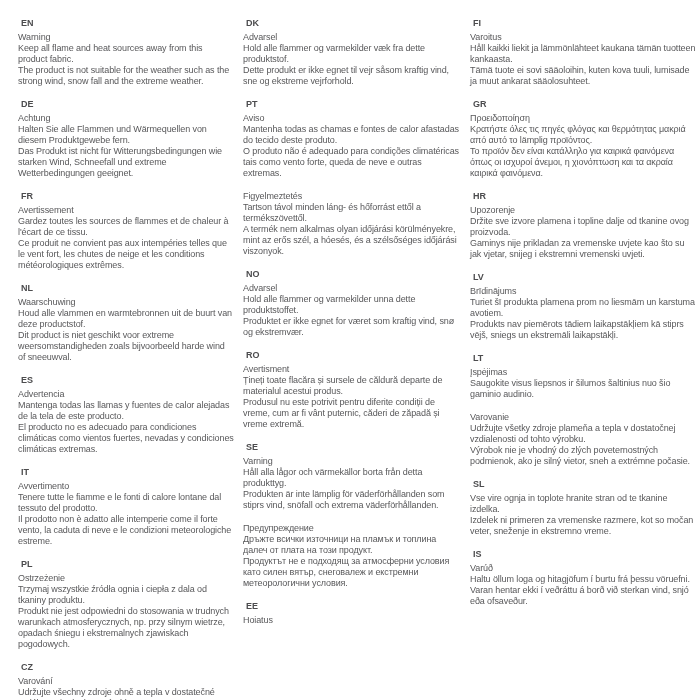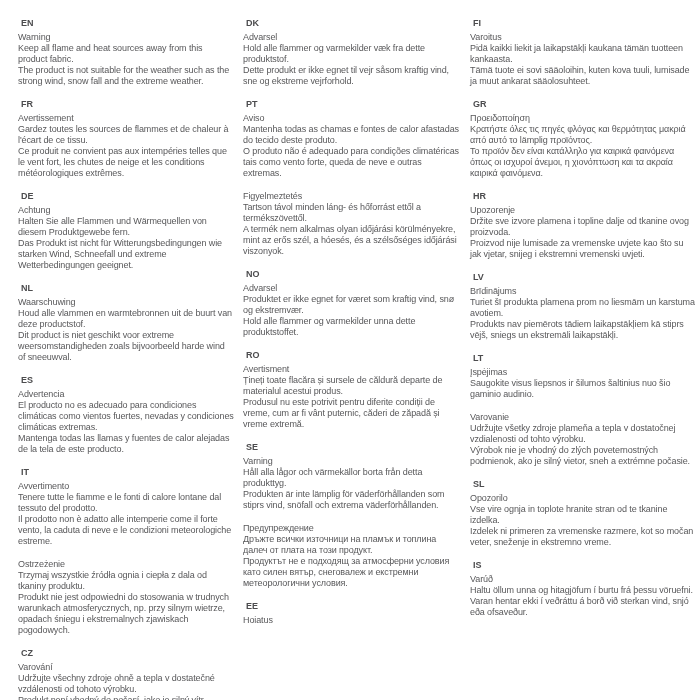--- a/index.html
+++ b/index.html
@@ -46,65 +46,66 @@
   <section class="block">
     <h2 class="code">EN</h2>
     <p class="title">Warning</p>
     <div class="paras">
           <p class="para">Keep all flame and heat sources away from this product fabric.</p>
           <p class="para">The product is not suitable for the weather such as the strong wind, snow fall and the extreme weather.</p>
         </div>
   </section>
 
   <section class="block">
+    <h2 class="code">DE</h2>
+    <p class="title">Achtung</p>
+    <div class="paras">
+          <p class="para">Halten Sie alle Flammen und Wärmequellen von diesem Produktgewebe fern.</p>
+          <p class="para">Das Produkt ist nicht für Witterungsbedingungen wie starken Wind, Schneefall und extreme Wetterbedingungen geeignet.</p>
+        </div>
+  </section>
+
+  <section class="block">
     <h2 class="code">FR</h2>
     <p class="title">Avertissement</p>
     <div class="paras">
           <p class="para">Gardez toutes les sources de flammes et de chaleur à l'écart de ce tissu.</p>
           <p class="para">Ce produit ne convient pas aux intempéries telles que le vent fort, les chutes de neige et les conditions météorologiques extrêmes.</p>
         </div>
   </section>
 
   <section class="block">
-    <h2 class="code">DE</h2>
-    <p class="title">Achtung</p>
-    <div class="paras">
-          <p class="para">Halten Sie alle Flammen und Wärmequellen von diesem Produktgewebe fern.</p>
-          <p class="para">Das Produkt ist nicht für Witterungsbedingungen wie starken Wind, Schneefall und extreme Wetterbedingungen geeignet.</p>
-        </div>
-  </section>
-
-  <section class="block">
     <h2 class="code">NL</h2>
     <p class="title">Waarschuwing</p>
     <div class="paras">
           <p class="para">Houd alle vlammen en warmtebronnen uit de buurt van deze productstof.</p>
           <p class="para">Dit product is niet geschikt voor extreme weersomstandigheden zoals bijvoorbeeld harde wind of sneeuwval.</p>
         </div>
   </section>
 
   <section class="block">
     <h2 class="code">ES</h2>
     <p class="title">Advertencia</p>
     <div class="paras">
+          <p class="para">Mantenga todas las llamas y fuentes de calor alejadas de la tela de este producto.</p>
           <p class="para">El producto no es adecuado para condiciones climáticas como vientos fuertes, nevadas y condiciones climáticas extremas.</p>
-          <p class="para">Mantenga todas las llamas y fuentes de calor alejadas de la tela de este producto.</p>
         </div>
   </section>
 
   <section class="block">
     <h2 class="code">IT</h2>
     <p class="title">Avvertimento</p>
     <div class="paras">
           <p class="para">Tenere tutte le fiamme e le fonti di calore lontane dal tessuto del prodotto.</p>
           <p class="para">Il prodotto non è adatto alle intemperie come il forte vento, la caduta di neve e le condizioni meteorologiche estreme.</p>
         </div>
   </section>
 
   <section class="block">
+    <h2 class="code">PL</h2>
     <p class="title">Ostrzeżenie</p>
     <div class="paras">
           <p class="para">Trzymaj wszystkie źródła ognia i ciepła z dala od tkaniny produktu.</p>
           <p class="para">Produkt nie jest odpowiedni do stosowania w trudnych warunkach atmosferycznych, np. przy silnym wietrze, opadach śniegu i ekstremalnych zjawiskach pogodowych.</p>
         </div>
   </section>
 
   <section class="block">
     <h2 class="code">CZ</h2>
     <p class="title">Varování</p>
@@ -138,22 +139,22 @@
     <div class="paras">
           <p class="para">Tartson távol minden láng- és hőforrást ettől a termékszövettől.</p>
           <p class="para">A termék nem alkalmas olyan időjárási körülményekre, mint az erős szél, a hóesés, és a szélsőséges időjárási viszonyok.</p>
         </div>
   </section>
 
   <section class="block">
     <h2 class="code">NO</h2>
     <p class="title">Advarsel</p>
     <div class="paras">
+          <p class="para">Hold alle flammer og varmekilder unna dette produktstoffet.</p>
           <p class="para">Produktet er ikke egnet for været som kraftig vind, snø og ekstremvær.</p>
-          <p class="para">Hold alle flammer og varmekilder unna dette produktstoffet.</p>
         </div>
   </section>
 
   <section class="block">
     <h2 class="code">RO</h2>
     <p class="title">Avertisment</p>
     <div class="paras">
           <p class="para">Țineți toate flacăra și sursele de căldură departe de materialul acestui produs.</p>
           <p class="para">Produsul nu este potrivit pentru diferite condiții de vreme, cum ar fi vânt puternic, căderi de zăpadă și vreme extremă.</p>
         </div>
@@ -179,40 +180,40 @@
   <section class="block">
     <h2 class="code">EE</h2>
     <p class="title">Hoiatus</p>
   </section>
 </div>
   <div class="col">
   <section class="block">
     <h2 class="code">FI</h2>
     <p class="title">Varoitus</p>
     <div class="paras">
-          <p class="para">Pidä kaikki liekit ja laikapstākļi kaukana tämän tuotteen kankaasta.</p>
+          <p class="para">Håll kaikki liekit ja lämmönlähteet kaukana tämän tuotteen kankaasta.</p>
           <p class="para">Tämä tuote ei sovi sääoloihin, kuten kova tuuli, lumisade ja muut ankarat sääolosuhteet.</p>
         </div>
   </section>
 
   <section class="block">
     <h2 class="code">GR</h2>
     <p class="title">Προειδοποίηση</p>
     <div class="paras">
           <p class="para">Κρατήστε όλες τις πηγές φλόγας και θερμότητας μακριά από αυτό το lämplig προϊόντος.</p>
           <p class="para">Το προϊόν δεν είναι κατάλληλο για καιρικά φαινόμενα όπως οι ισχυροί άνεμοι, η χιονόπτωση και τα ακραία καιρικά φαινόμενα.</p>
         </div>
   </section>
 
   <section class="block">
     <h2 class="code">HR</h2>
     <p class="title">Upozorenje</p>
     <div class="paras">
           <p class="para">Držite sve izvore plamena i topline dalje od tkanine ovog proizvoda.</p>
-          <p class="para">Proizvod nije lumisade za vremenske uvjete kao što su jak vjetar, snijeg i ekstremni vremenski uvjeti.</p>
+          <p class="para">Gaminys nije prikladan za vremenske uvjete kao što su jak vjetar, snijeg i ekstremni vremenski uvjeti.</p>
         </div>
   </section>
 
   <section class="block">
     <h2 class="code">LV</h2>
     <p class="title">Brīdinājums</p>
     <div class="paras">
           <p class="para">Turiet šī produkta plamena prom no liesmām un karstuma avotiem.</p>
           <p class="para">Produkts nav piemērots tādiem laikapstākļiem kā stiprs vējš, sniegs un ekstremāli laikapstākļi.</p>
         </div>
@@ -229,29 +230,28 @@
   <section class="block">
     <p class="title">Varovanie</p>
     <div class="paras">
           <p class="para">Udržujte všetky zdroje plameňa a tepla v dostatočnej vzdialenosti od tohto výrobku.</p>
           <p class="para">Výrobok nie je vhodný do zlých poveternostných podmienok, ako je silný vietor, sneh a extrémne počasie.</p>
         </div>
   </section>
 
   <section class="block">
     <h2 class="code">SL</h2>
-    <p class="title">Opozorilo</p>
     <div class="paras">
           <p class="para">Vse vire ognja in toplote hranite stran od te tkanine izdelka.</p>
           <p class="para">Izdelek ni primeren za vremenske razmere, kot so močan veter, sneženje in ekstremno vreme.</p>
         </div>
   </section>
 
   <section class="block">
     <h2 class="code">IS</h2>
     <p class="title">Varúð</p>
     <div class="paras">
-          <p class="para">Haltu öllum unna og hitagjöfum í burtu frá þessu vöruefni.</p>
+          <p class="para">Haltu öllum loga og hitagjöfum í burtu frá þessu vöruefni.</p>
           <p class="para">Varan hentar ekki í veðráttu á borð við sterkan vind, snjó eða ofsaveður.</p>
         </div>
   </section>
 </div>
 </main>
 
 </body></html>

